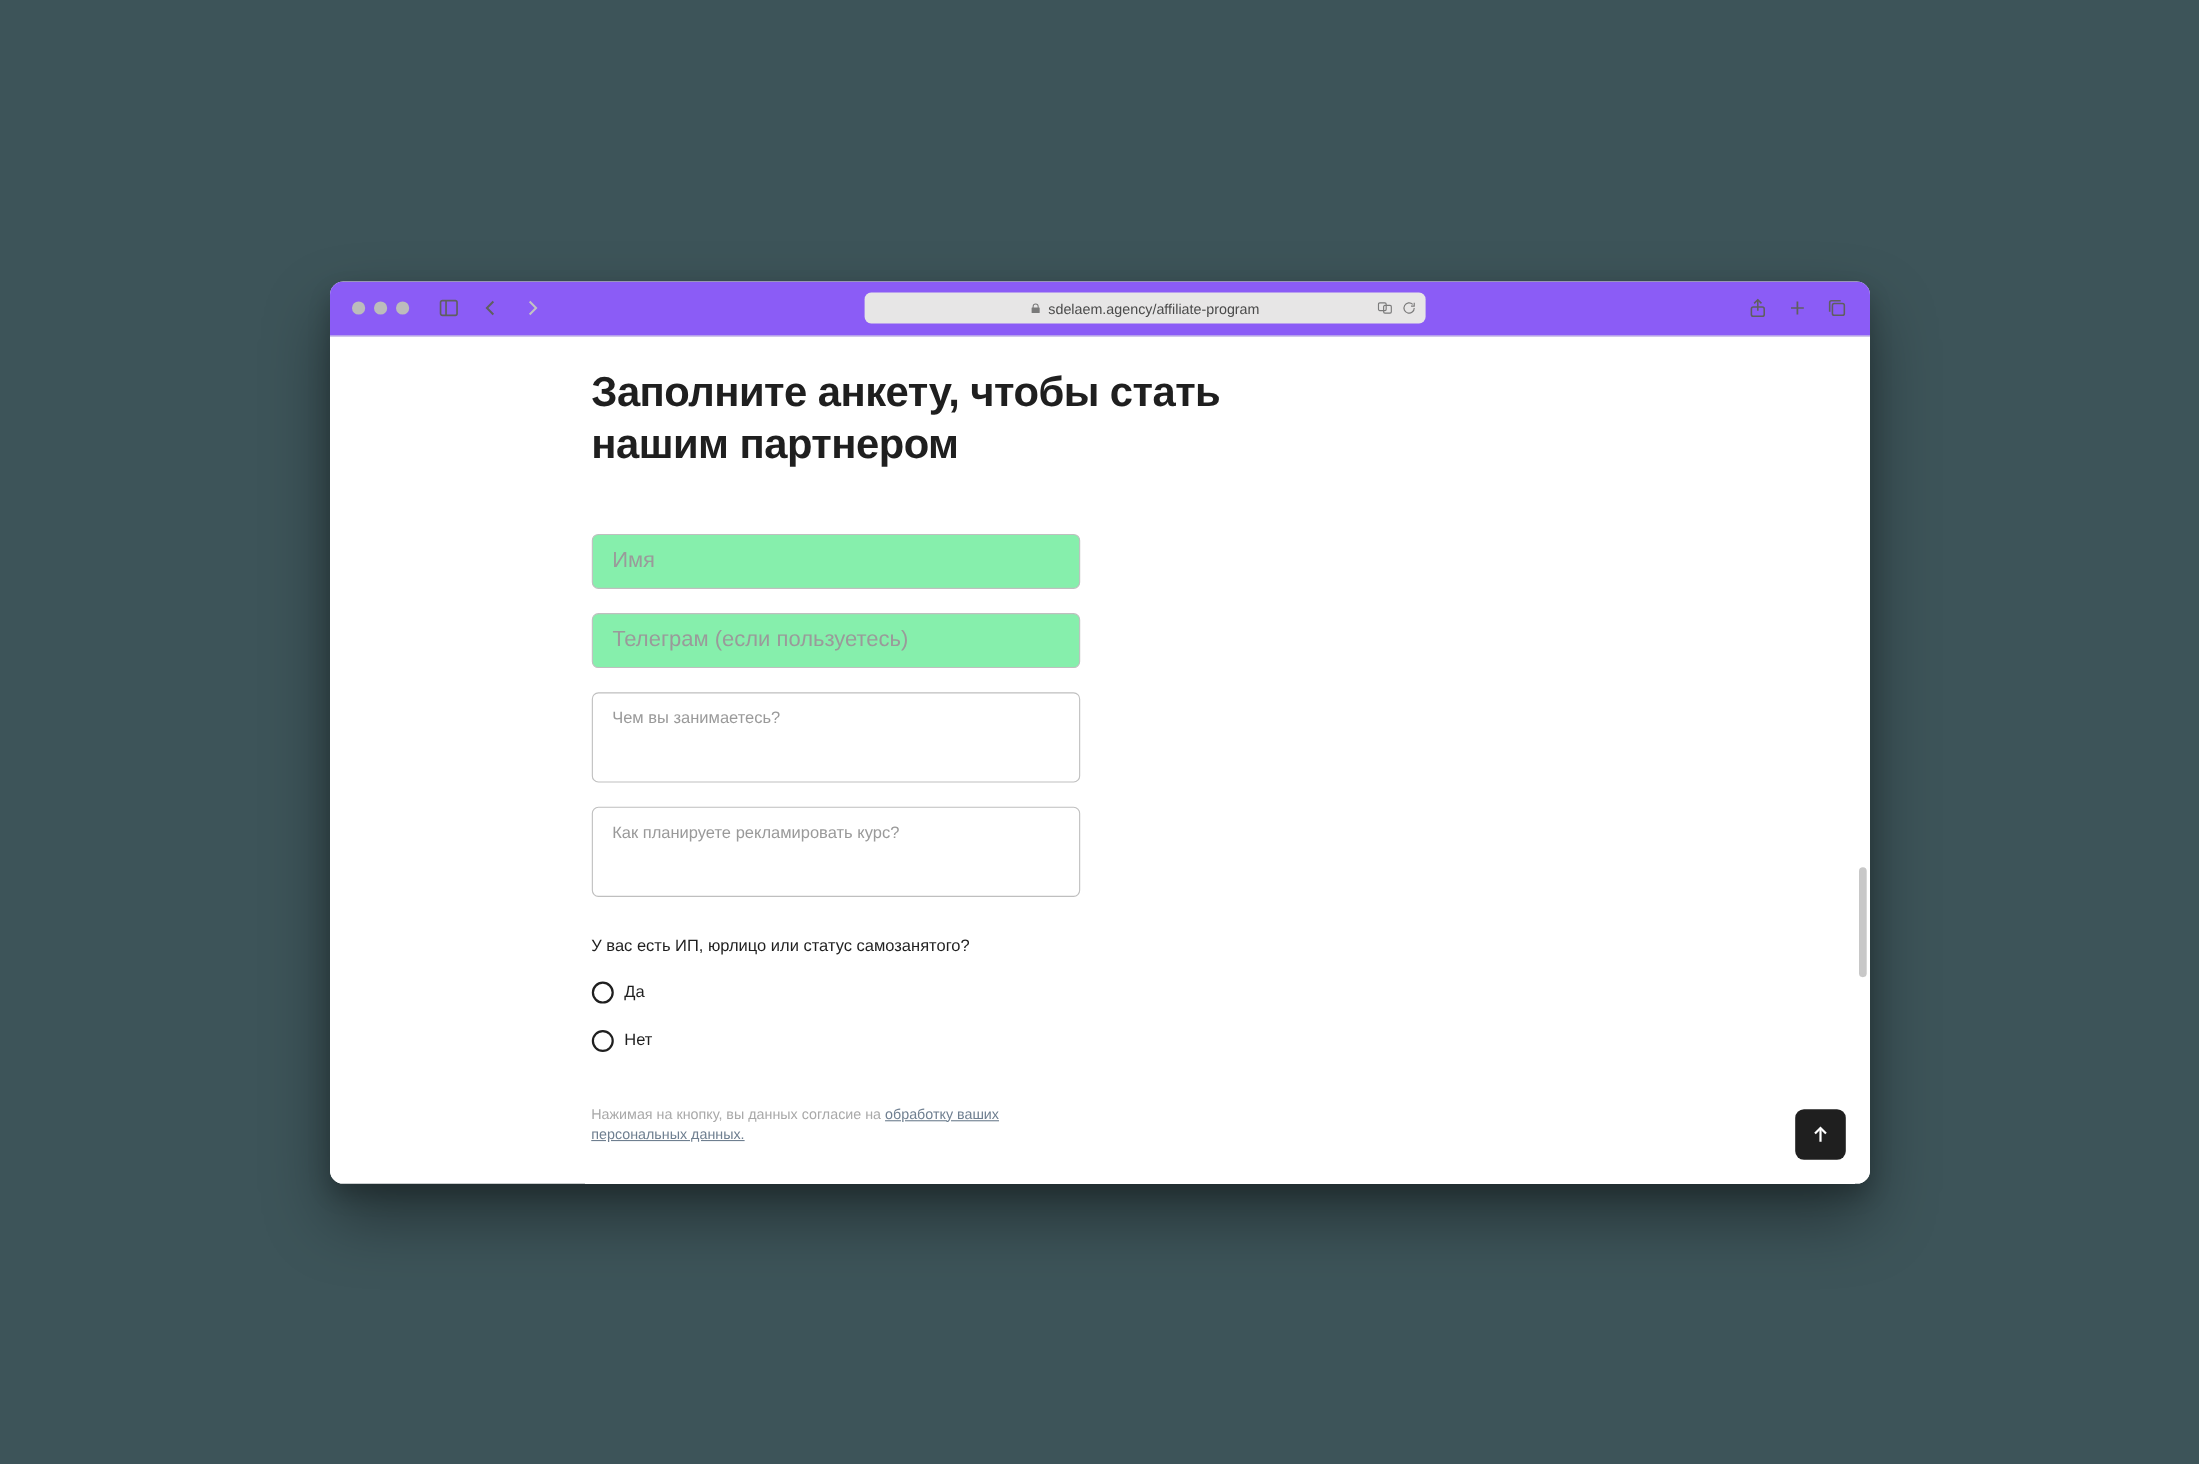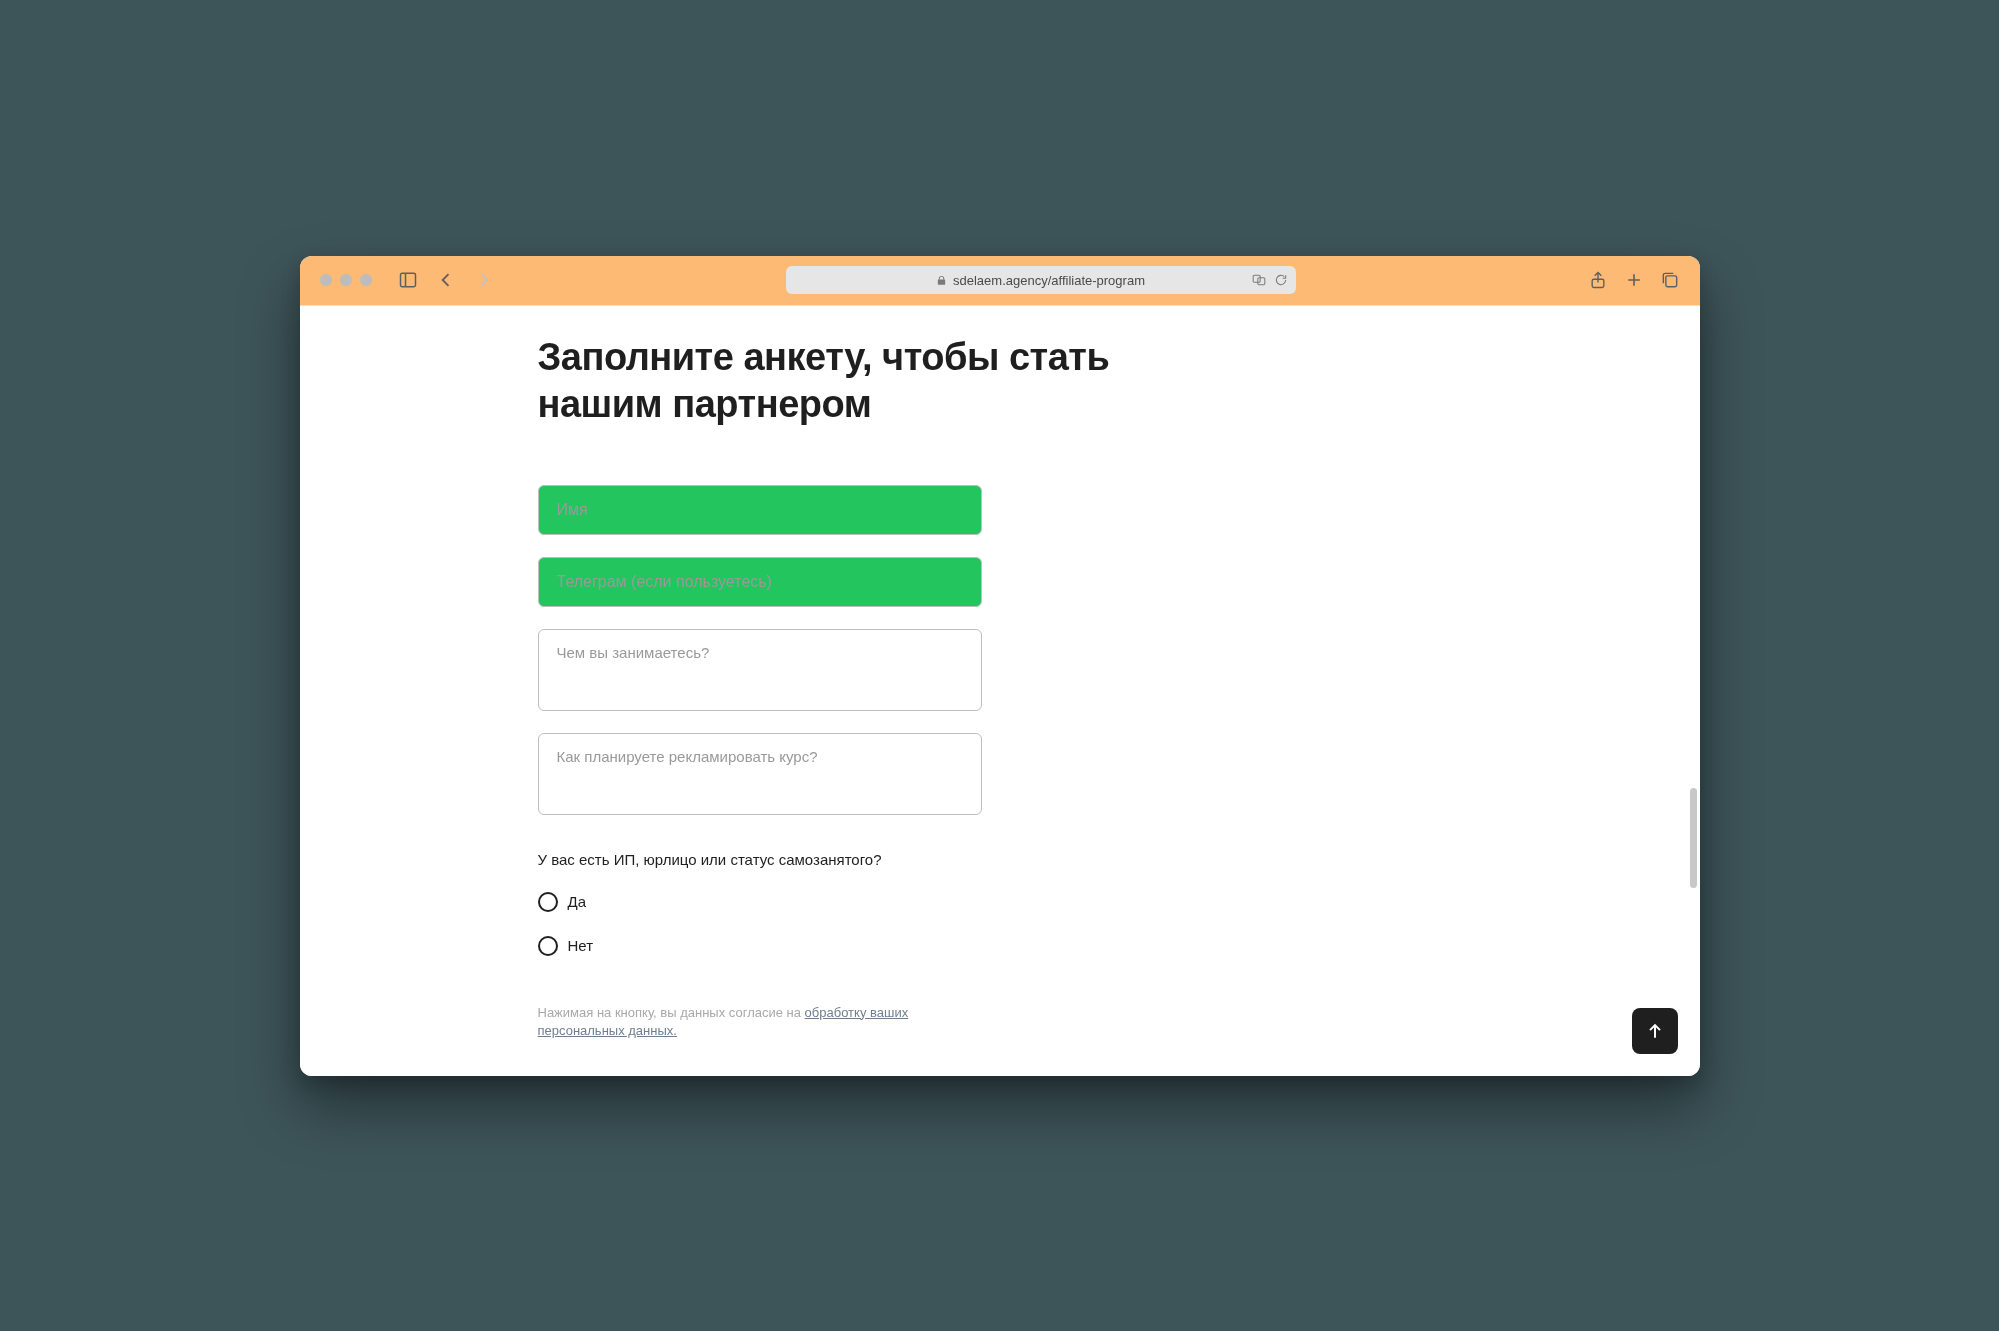--- a/index.html
+++ b/index.html
@@ -26,21 +26,21 @@
       box-shadow: 0 30px 60px rgba(0,0,0,0.4), 0 10px 20px rgba(0,0,0,0.2);
       overflow: hidden;
       display: flex;
       flex-direction: column;
       position: relative;
     }
 
     
     .browser-toolbar {
       height: 50px;
-      background: #fdba74;
+      background: #8b5cf6;
       border-bottom: 1px solid #e2e2e2;
       display: flex;
       align-items: center;
       padding: 0 20px;
       gap: 18px;
     }
 
     .traffic-lights {
       display: flex;
       gap: 8px;
@@ -135,23 +135,23 @@
       flex-direction: column;
       gap: 22px;
     }
 
     .text-input {
       width: 100%;
       height: 50px;
       border: 1px solid #bfbfbf;
       border-radius: 6px;
       padding: 0 18px;
-      font-size: 16px;
+      font-size: 20px;
       color: #333;
-      background: #22c55e;
+      background: #86efac;
     }
     .text-input::placeholder,
     .textarea::placeholder {
       color: #9a9a9a;
     }
     .textarea {
       width: 100%;
       min-height: 82px;
       border: 1px solid #bfbfbf;
       border-radius: 6px;

